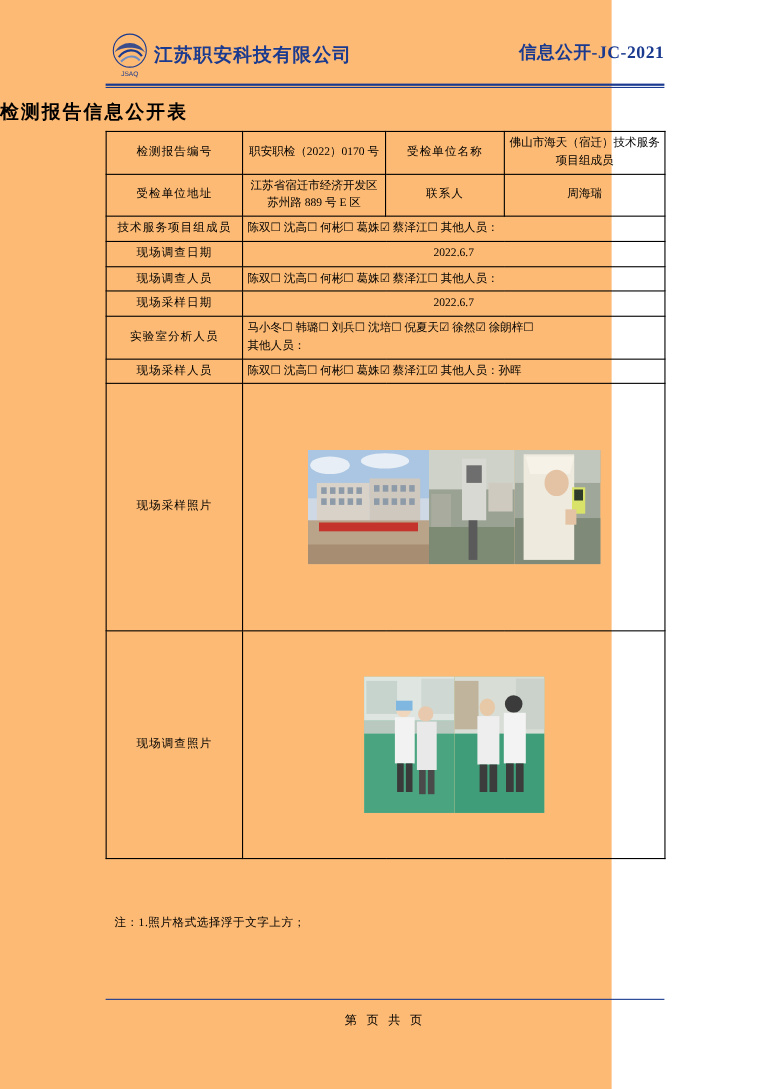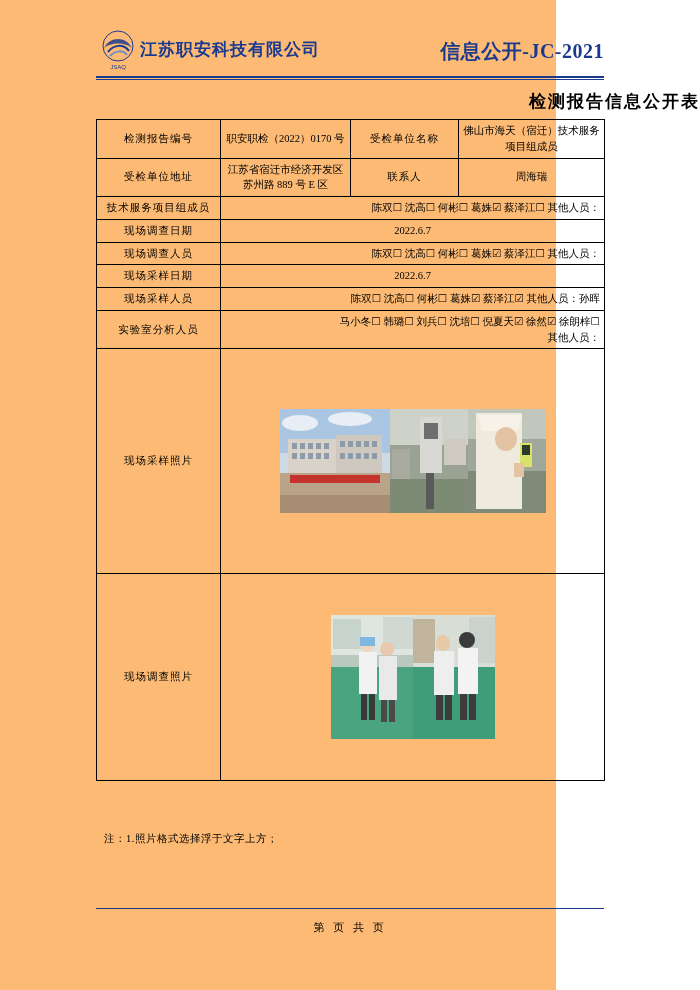--- a/index.html
+++ b/index.html
@@ -46,21 +46,21 @@
     font-size: 17px;
     font-weight: bold;
     color: #1a3a8f;
     letter-spacing: 1px;
     font-family: "Liberation Serif", "DejaVu Serif", serif;
   }
   .doc-code {
     position: absolute;
     right: 0;
     top: 12px;
-    font-size: 20px;
+    font-size: 16px;
     color: #1a3a8f;
     font-weight: bold;
     letter-spacing: 0.5px;
   }
   .header-rule {
     position: absolute;
     left: 96px;
     top: 76px;
     width: 508px;
     height: 0;
@@ -74,21 +74,21 @@
     height: 0;
     border-top: 1px solid #1a3a8f;
   }
 
   
   .doc-title {
     position: absolute;
     left: 0;
     top: 90px;
     width: 700px;
-    text-align: right;
+    text-align: left;
     font-size: 17px;
     font-weight: bold;
     letter-spacing: 2px;
     font-family: Liberation Serif, serif;
   }
 
   
   table.main {
     position: absolute;
     left: 96px;
@@ -106,21 +106,21 @@
     font-family: "Liberation Serif", "DejaVu Serif", serif;
   }
   td.lbl {
     text-align: center;
     letter-spacing: 1px;
   }
   td.val {
     text-align: center;
   }
   td.val-left {
-    text-align: right;
+    text-align: left;
     padding-left: 8px;
     margin-left: 35px;
   }
   .cb {
     letter-spacing: 0;
   }
   .photo-label {
     text-align: center;
     letter-spacing: 1px;
   }
@@ -227,29 +227,29 @@
       </tr>
       <tr>
         <td class="lbl">现场调查人员</td>
         <td class="val-left cb" colspan="3">陈双☐  沈高☐  何彬☐  葛姝☑  蔡泽江☐  其他人员：</td>
       </tr>
       <tr>
         <td class="lbl">现场采样日期</td>
         <td class="val" colspan="3">2022.6.7</td>
       </tr>
       <tr>
-        <td class="lbl">现场采样人员</td>
-        <td class="val-left cb" colspan="3">陈双☐  沈高☐  何彬☐  葛姝☑  蔡泽江☑  其他人员：孙晖</td>
-      </tr>
-      <tr>
         <td class="lbl">实验室分析人员</td>
         <td class="val-left cb" colspan="3">
           <div>马小冬☐  韩璐☐  刘兵☐  沈培☐  倪夏天☑  徐然☑  徐朗梓☐</div>
           <div>其他人员：</div>
         </td>
+      </tr>
+      <tr>
+        <td class="lbl">现场采样人员</td>
+        <td class="val-left cb" colspan="3">陈双☐  沈高☐  何彬☐  葛姝☑  蔡泽江☑  其他人员：孙晖</td>
       </tr>
 
       <tr>
         <td class="photo-label" style="height:218px">现场采样照片</td>
         <td class="photo-cell" colspan="3">
           <div class="photo-row2">
             <svg class="ph" width="110" height="104" viewBox="0 0 110 104" xmlns="http://www.w3.org/2000/svg">
               <rect x="0" y="0" width="110" height="104" fill="#cfd9e6"></rect>
               <rect x="0" y="0" width="110" height="44" fill="#aac6e2"></rect>
               <ellipse cx="20" cy="14" rx="18" ry="8" fill="#e8eef6"></ellipse>

